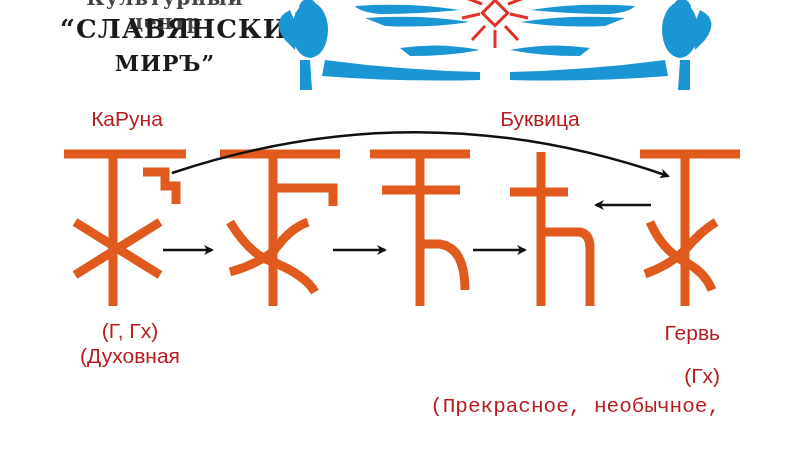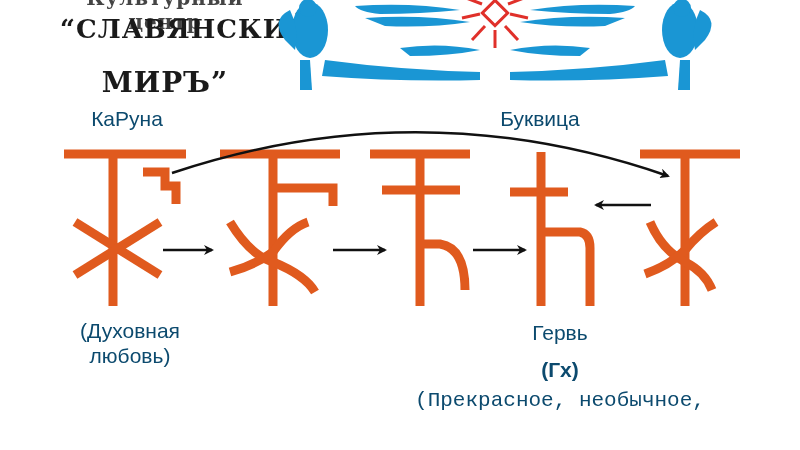--- a/index.html
+++ b/index.html
@@ -1,26 +1,26 @@
 <!DOCTYPE html>
 <html><head>
   <meta charset="utf-8">
   <style>
     html, body { margin: 0; padding: 0; }
     body { width: 800px; height: 450px; background: #ffffff; position: relative; overflow: hidden; font-family: "Liberation Sans", sans-serif; }
     .title-line { position: absolute; left: 60px; width: 210px; text-align: center; font-family: "DejaVu Serif", serif; font-weight: bold; color: #1a1a1a; letter-spacing: 1px; }
-    .label { position: absolute; font-size: 21px; color: #0c4a6e; text-align: center; line-height: 25px; }
+    .label { position: absolute; font-size: 21px; color: #b91c1c; text-align: center; line-height: 25px; }
     svg { position: absolute; left: 0; top: 0; }
   </style>
 </head>
 <body>
 
 <div class="title-line" style="top:-14px; font-size:20px; color:#444;">Культурный центр</div>
 <div class="title-line" style="top:14px; font-size:26px;">“СЛАВЯНСКИЙ</div>
-<div class="title-line" style="top:50px; font-size:28px;margin-top:16px;">МИРЪ”</div>
+<div class="title-line" style="top:50px; font-size:22px;">МИРЪ”</div>
 
 <svg width="800" height="100" viewBox="0 0 800 100">
   <g fill="#1a96d4">
 
     <g>
       <ellipse cx="310" cy="30" rx="18" ry="28"></ellipse>
       <circle cx="308" cy="8" r="9"></circle>
       <path d="M285 40 Q270 20 290 10 Q300 30 295 50 Z"></path>
       <path d="M300 60 L300 90 L312 90 L310 60 Z"></path>
       <path d="M325 60 Q400 70 480 72 L480 80 Q400 82 322 76 Z"></path>
@@ -103,21 +103,21 @@
   <g stroke="#111" stroke-width="2.5" fill="none">
     <path d="M172 173 Q420 90 668 176" marker-end="url(#ah)"></path>
     <line x1="163" y1="250" x2="212" y2="250" marker-end="url(#ah)"></line>
     <line x1="333" y1="250" x2="385" y2="250" marker-end="url(#ah)"></line>
     <line x1="473" y1="250" x2="525" y2="250" marker-end="url(#ah)"></line>
     <line x1="651" y1="205" x2="596" y2="205" marker-end="url(#ah)"></line>
   </g>
 </svg>
 
 <div class="label" style="left:40px; top:318px; width:180px;">
+  <div>(Г, Гх)</div>
   <div>(Духовная</div>
-  <div>любовь)</div>
 </div>
 
-<div class="label" style="left:400px; top:320px; width:320px;">
+<div class="label" style="left:400px; top:320px; width:320px;text-align:right;">
   <div>Гервь</div>
-  <div style="margin-top:12px;font-weight:bold;">(Гх)</div>
+  <div style="margin-top:18px;">(Гх)</div>
   <div style="margin-top:6px;font-family:Liberation Mono, monospace;">(Прекрасное, необычное,</div>
 </div>
 
 </body></html>

